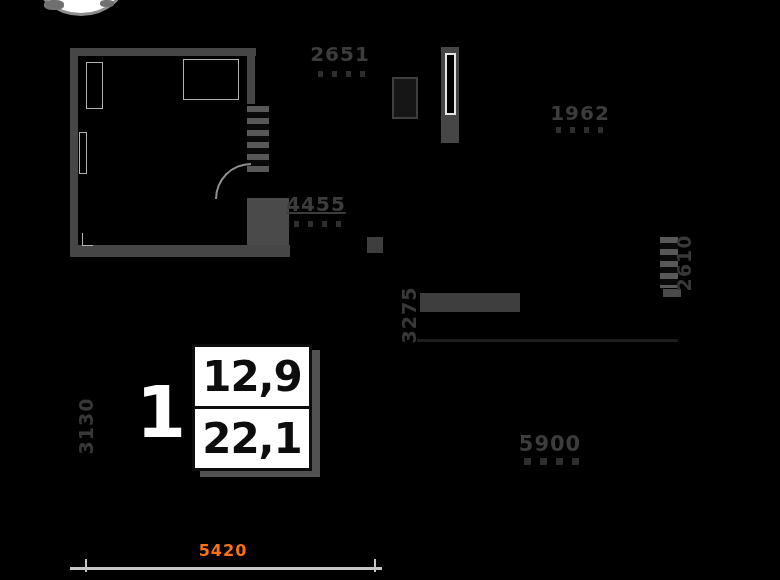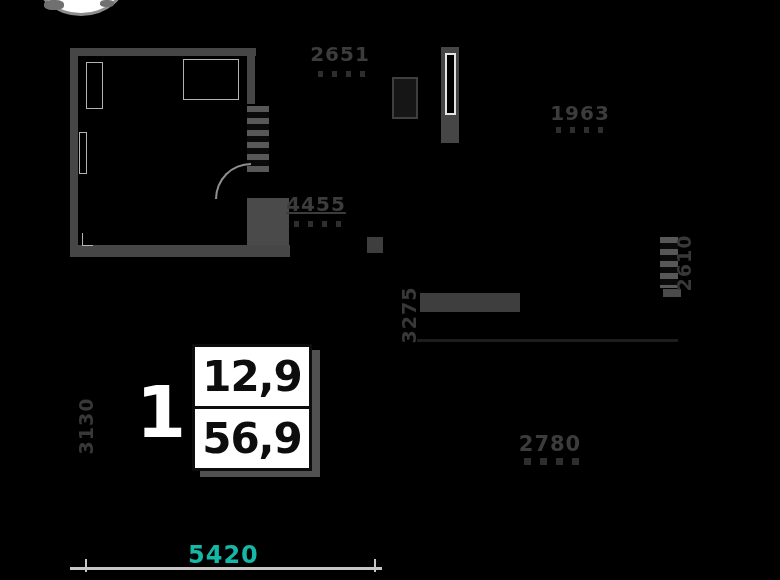--- a/index.html
+++ b/index.html
@@ -92,44 +92,44 @@
     </div>
 
   <div class="dim" style="left:284px; top:194px; width:64px;text-decoration:underline;">4455</div>
   <div class="ticks" style="left:294px; top:221px;">
       <i></i>
       <i></i>
       <i></i>
       <i></i>
     </div>
 
-  <div class="dim" style="left:549px; top:103px; width:62px;">1963</div>
+  <div class="dim" style="left:549px; top:103px; width:62px;">1962</div>
   <div class="ticks" style="left:556px; top:127px;">
       <i></i>
       <i></i>
       <i></i>
       <i></i>
     </div>
 
-  <div class="dim" style="left:516px; top:434px; width:68px; font-size:21px;">2780</div>
+  <div class="dim" style="left:516px; top:434px; width:68px; font-size:21px;">5900</div>
   <div class="ticks ticks-lg" style="left:524px; top:458px;">
       <i></i>
       <i></i>
       <i></i>
       <i></i>
     </div>
 
-  <div class="dim" style="left:188px; top:543px; width:70px; font-size:24px; color:#14b8a6;">5420</div>
+  <div class="dim" style="left:188px; top:543px; width:70px; font-size:16px; color:#f97316;">5420</div>
   <div class="dim-line" style="left:70px; top:567px; width:312px; height:3px;"></div>
   <div class="dim-line" style="left:85px; top:559px; width:2px; height:13px;"></div>
   <div class="dim-line" style="left:374px; top:559px; width:2px; height:13px;"></div>
 
   <div class="dim-v" style="left:55px; top:413px;">3130</div>
   <div class="dim-v" style="left:378px; top:302px;">3275</div>
   <div class="dim-v" style="left:653px; top:250px;">2610</div>
 
   <div class="room-number" style="left:136px; top:376px;">1</div>
   <div class="info-box">
     <div class="info-cell top">12,9</div>
-    <div class="info-cell">56,9</div>
+    <div class="info-cell">22,1</div>
   </div>
 
 </div>
 
 </body></html>

